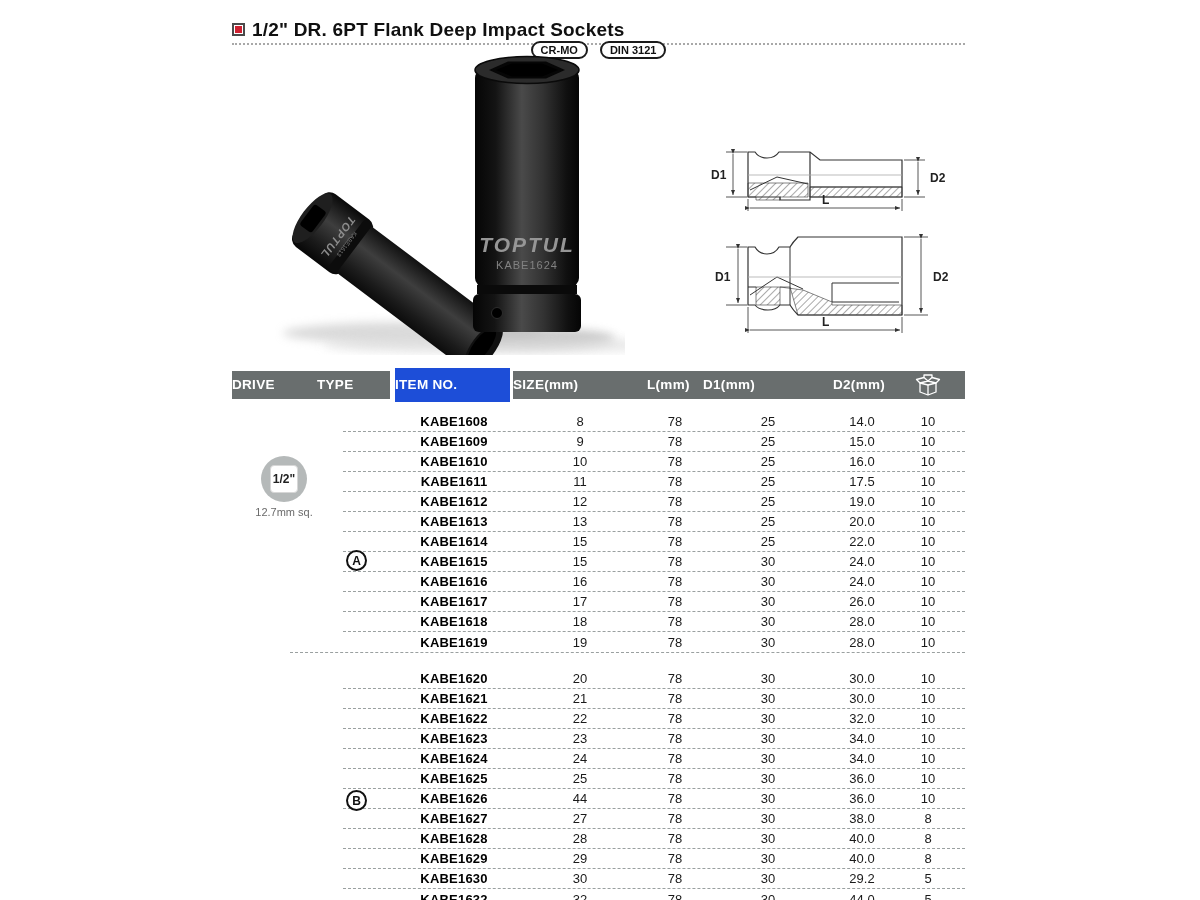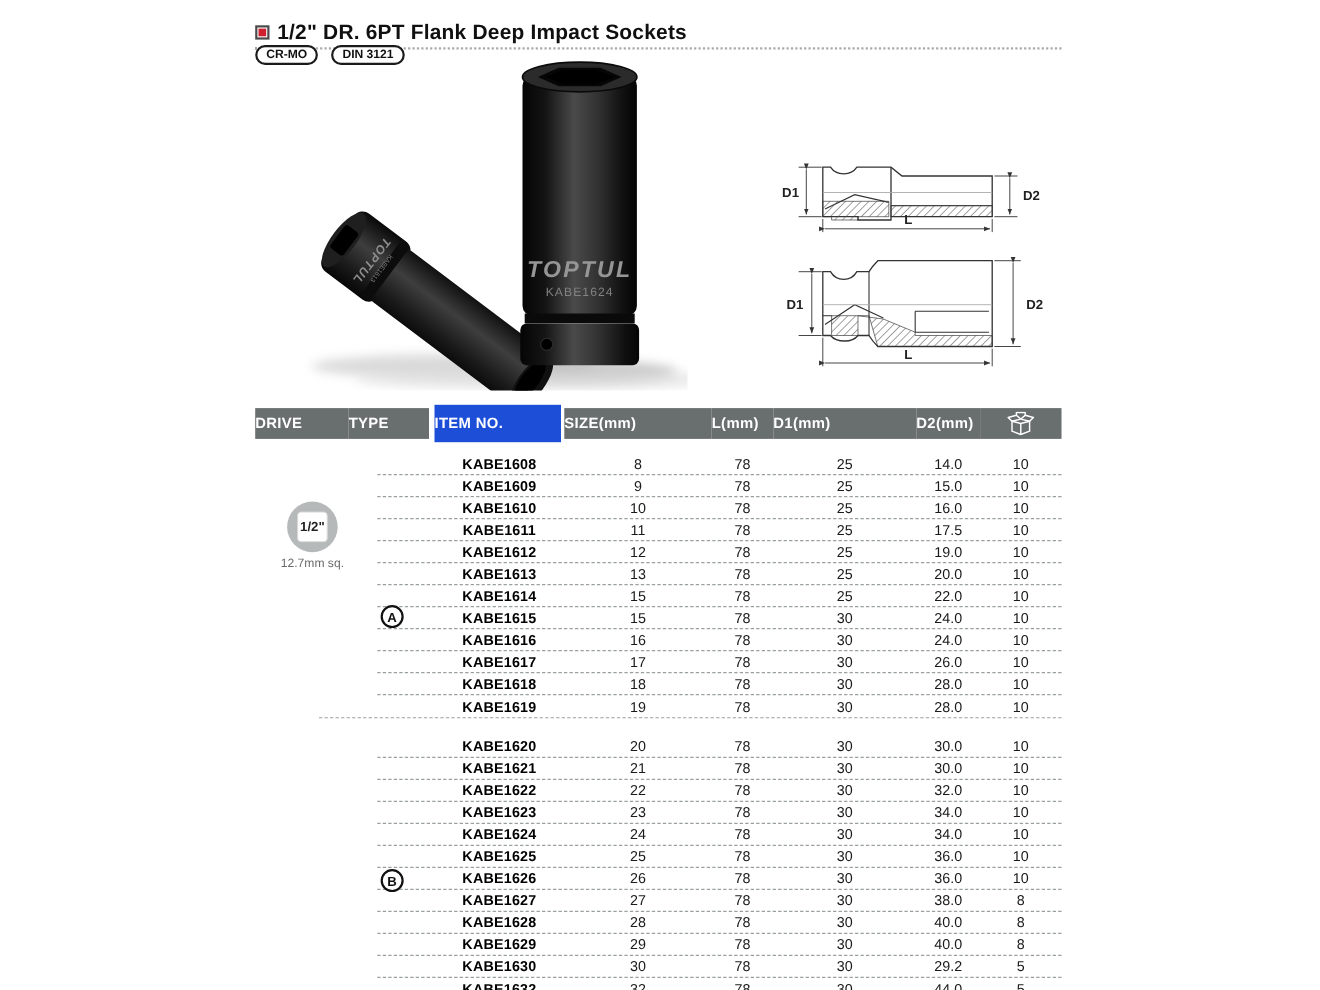--- a/index.html
+++ b/index.html
@@ -9,21 +9,21 @@
 
   
   .title-bar { position:absolute; left:232px; top:16px; width:733px; height:29px;
                display:flex; align-items:center; gap:7px; border-bottom:2px dotted #a8a8a8; }
   .bullet-outer { width:13px; height:13px; border:2px solid #4a4a4a; background:#fff;
                   display:flex; align-items:center; justify-content:center; }
   .bullet-inner { width:7px; height:7px; background:#cf2030; }
   .page-title { font-size:19px; font-weight:bold; color:#101010; letter-spacing:.2px; }
 
   
-  .badges { position:absolute; top:41px; left:232px; width:733px; display:flex; justify-content:flex-start; gap:12px; }
+  .badges { position:absolute; top:41px; left:232px; width:733px; display:flex; justify-content:center; gap:12px; }
   .pill { border:2px solid #1b1b1b; border-radius:10px; padding:0 8px; height:18px; line-height:15px;
           font-size:11px; font-weight:bold; color:#111; background:#fff; }
 
   
   .metric-row { position:absolute; left:232px; top:344px; width:733px; height:24px;
                 display:flex; align-items:flex-end; }
   .metric-left { display:flex; align-items:flex-end; gap:4px; }
   .metric-label { font-size:13px; color:#5a5a5a; letter-spacing:.5px; padding-bottom:1px; }
   .finish-label { margin-left:auto; font-size:15px; color:#4a4a4a; padding-bottom:1px; }
 
@@ -400,21 +400,21 @@
     <span class="c item">KABE1625</span>
     <span class="c">25</span>
     <span class="c">78</span>
     <span class="c">30</span>
     <span class="c">36.0</span>
     <span class="c">10</span>
   </div>
           <div class="row">
     <span class="c pad"></span>
     <span class="c item">KABE1626</span>
-    <span class="c">26</span>
+    <span class="c">44</span>
     <span class="c">78</span>
     <span class="c">30</span>
     <span class="c">36.0</span>
     <span class="c">10</span>
   </div>
           <div class="row">
     <span class="c pad"></span>
     <span class="c item">KABE1627</span>
     <span class="c">27</span>
     <span class="c">78</span>

